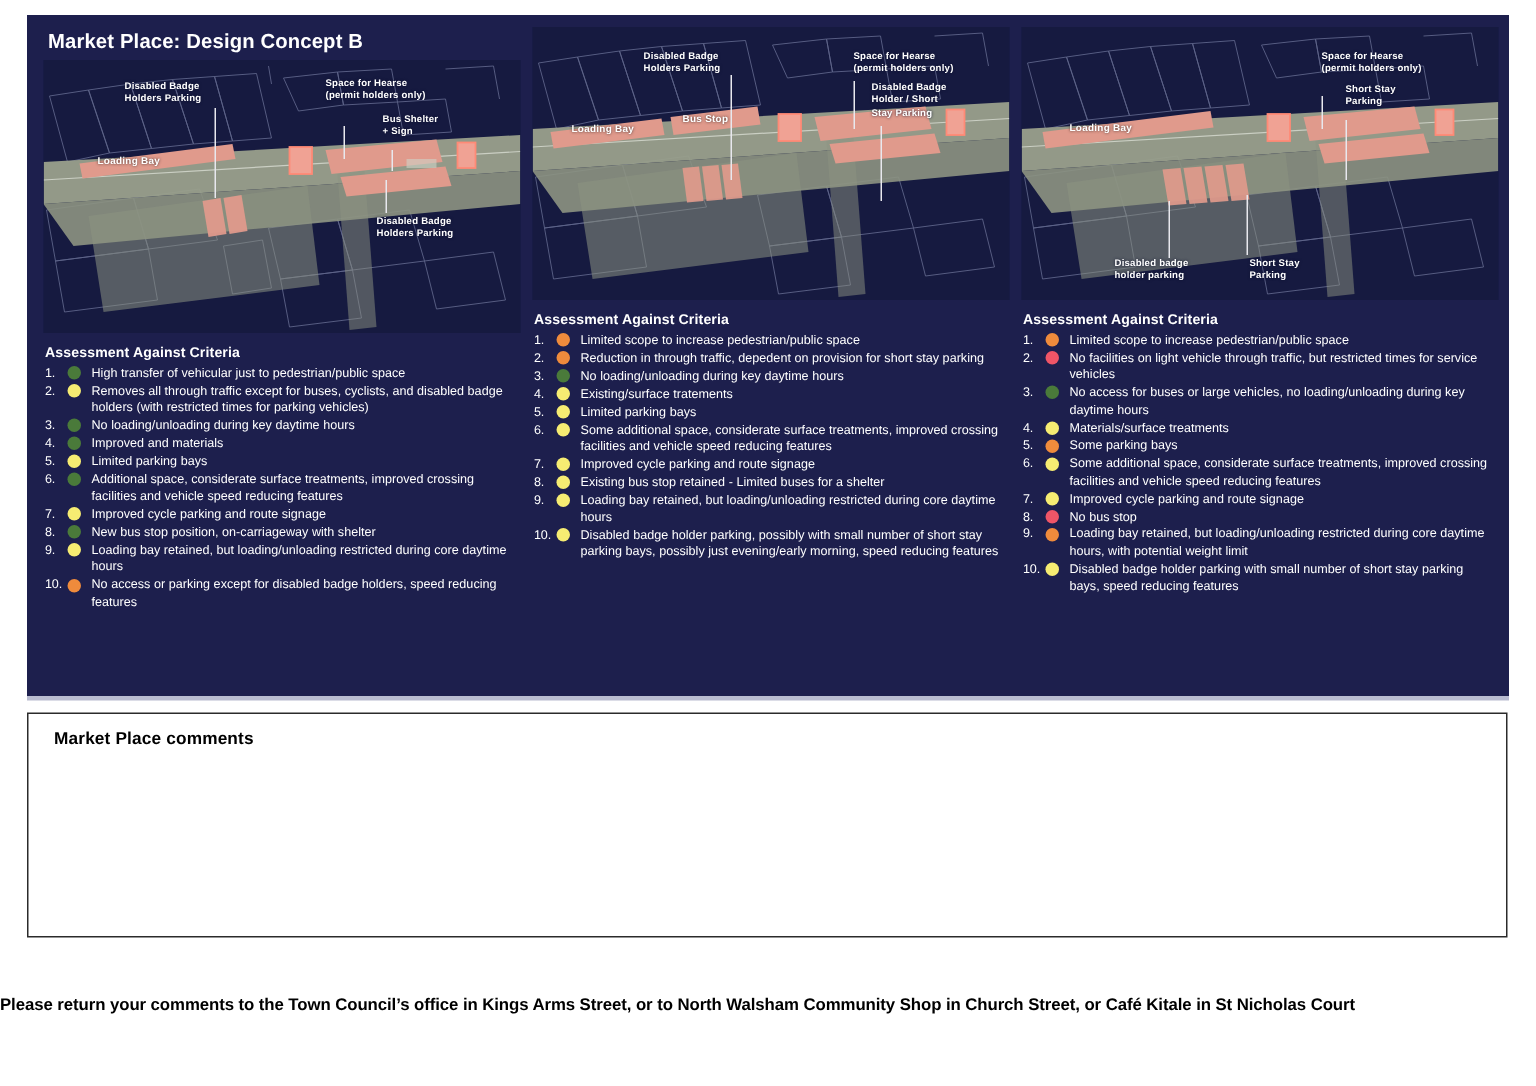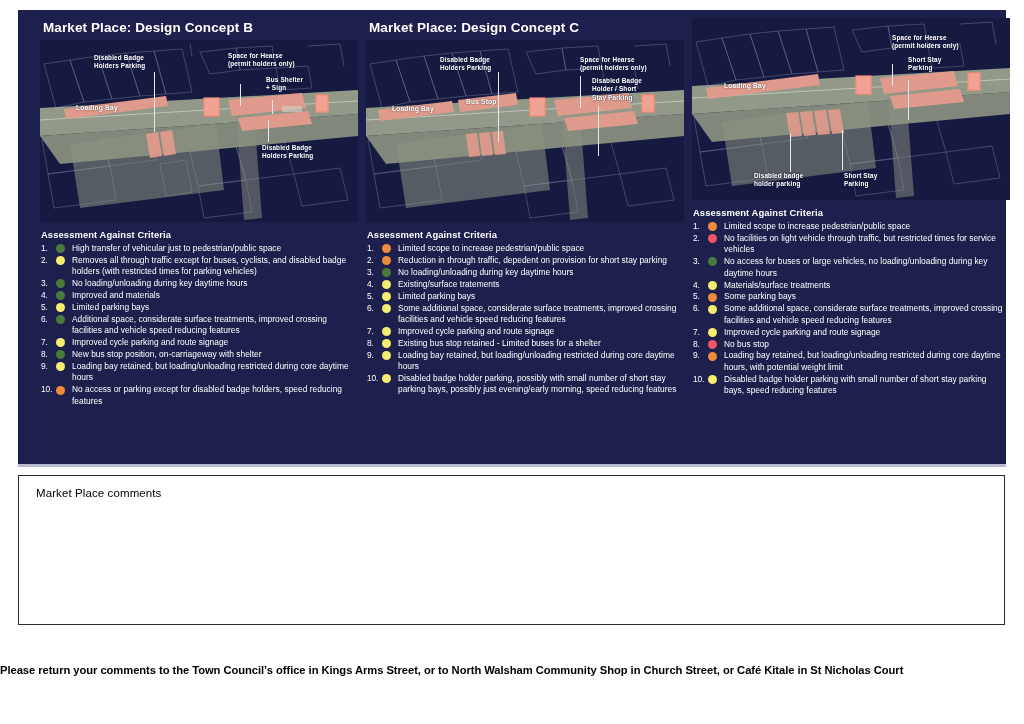--- a/index.html
+++ b/index.html
@@ -11,21 +11,21 @@
   }
   
   #poster{
     position:absolute;left:18px;top:10px;width:988px;height:454px;
     background:#1d1f4d;box-sizing:border-box;
   }
   #poster::after{
     content:"";position:absolute;left:0;right:0;bottom:-3px;height:3px;
     background:#b9bcd0;
   }
-  .columns{display:flex;height:100%;padding:8px 7px 0 18px;box-sizing:border-box;}
+  .columns{display:flex;height:100%;padding:8px 7px 0 7px;box-sizing:border-box;}
   .col{width:326px;margin-right:4px;display:flex;flex-direction:column;}
   .col:last-child{margin-right:0;}
 
   .col-title{
     color:#ffffff;font-size:13.5px;font-weight:bold;letter-spacing:.1px;
     padding:2px 0 5px 7px;white-space:nowrap;
   }
 
   
   .map{
@@ -66,21 +66,21 @@
     color:#ffffff;font-size:8.4px;line-height:11.4px;letter-spacing:.02px;
     flex:1 1 auto;
   }
 
   
   #comments{
     position:absolute;left:18px;top:475px;width:987px;height:150px;
     border:1.3px solid #2b2b2b;background:#ffffff;box-sizing:border-box;
   }
   #comments .label{
-    font-size:11.5px;font-weight:normal;color:#000;
+    font-size:11.5px;font-weight:bold;color:#000;
     padding:11px 0 0 17px;letter-spacing:.1px;
   }
   
   #footer{
     position:absolute;left:0;top:664px;width:1024px;text-align:left;
     font-size:11.2px;font-weight:bold;color:#000;letter-spacing:-.05px;
   }
 </style>
 </head>
 <body>
@@ -201,21 +201,20 @@
           </li>
         <li>
             <span class="num">10.</span>
             <span class="dot" style="background:#ef8b3c"></span>
             <span class="ctext">No access or parking except for disabled badge holders, speed reducing features</span>
           </li>
       </ol>
     </div>
 
     <div class="col">
-      <div class="col-title">Market Place: Design Concept C</div>
 
       <div class="map">
         <svg width="318" height="182" viewBox="0 0 318 182">
           <rect x="0" y="0" width="318" height="182" fill="#161a40"></rect>
           <g stroke="#6b7296" stroke-width="0.6" fill="none" opacity="0.85">
             <path d="M4 24 L30 20 L44 62 L16 68 Z"></path>
             <path d="M30 20 L58 16 L72 59 L44 62 Z"></path>
             <path d="M58 16 L86 13 L100 56 L72 59 Z"></path>
             <path d="M86 13 L114 11 L126 54 L100 56 Z"></path>
             <path d="M114 11 L142 9 L152 52 L126 54 Z"></path>

